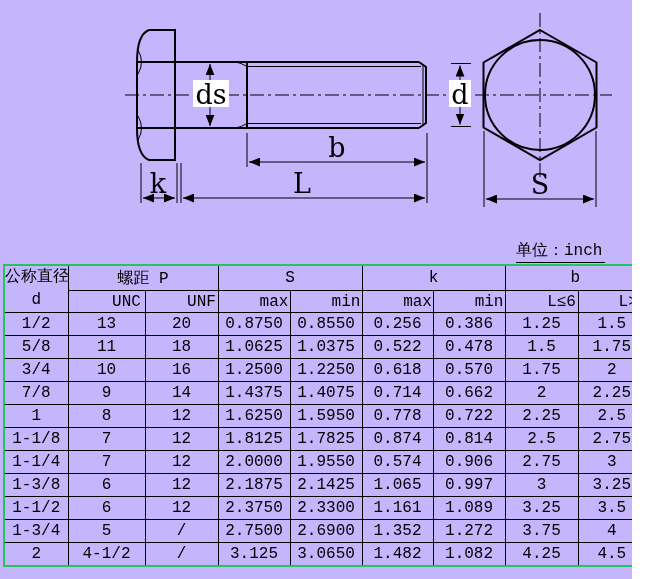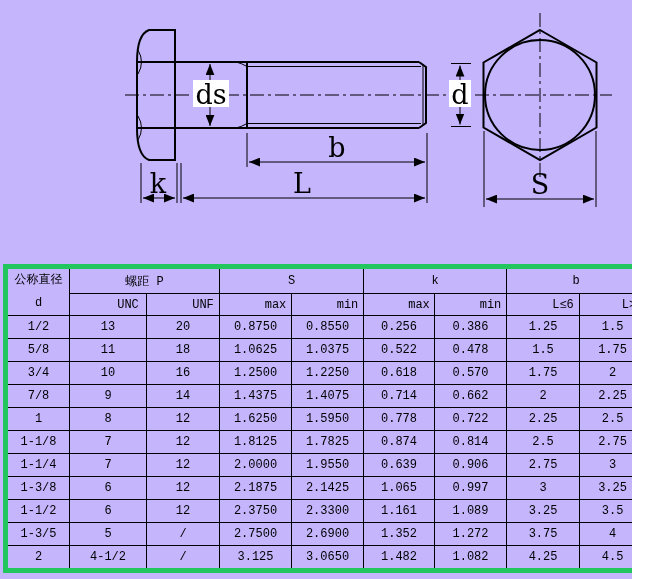--- a/index.html
+++ b/index.html
@@ -12,21 +12,21 @@
   .dim{stroke:#000;stroke-width:1;fill:none;}
   .cl{stroke:#000;stroke-width:1;fill:none;stroke-dasharray:14 4 3 4;}
   .dimtext{font-family:"DejaVu Serif","Liberation Serif",serif;font-size:27px;fill:#000;}
   .mask{fill:#ffffff;stroke:none;}
   #arwpath{fill:#000;}
   
   #unit-note{position:absolute;left:516px;top:242px;font-size:16px;line-height:19px;
              border-bottom:1px solid #000;padding:0 3px 1px 0;white-space:nowrap;}
   
   #spec-table{position:absolute;left:3px;top:264px;width:643px;border-collapse:collapse;
-              table-layout:fixed;border:5px solid #22c55e;font-size:12px;}
+              table-layout:fixed;border:2px solid #22c55e;font-size:16px;}
   #spec-table td{border:1px solid #000;text-align:center;vertical-align:middle;
                  padding:0;height:22px;overflow:hidden;white-space:nowrap;}
   #spec-table tr.hrow1 td{height:24px;}
   #spec-table tr.hrow2 td{height:21px;padding-left:40px;}
   #spec-table td.dcell div{line-height:23px;}
 </style>
 </head>
 <body>
 
 <div id="page">
@@ -108,20 +108,21 @@
     </g>
 
     <g>
       <path class="dim" d="M484,131 V207"></path>
       <path class="dim" d="M596,131 V207"></path>
       <path class="dim" d="M486,199 H594" marker-start="url(#arw)" marker-end="url(#arw)"></path>
       <text class="dimtext" x="540" y="194" text-anchor="middle">S</text>
     </g>
   </svg>
 
+  <div id="unit-note">单位：inch</div>
 
   <table id="spec-table">
     <colgroup>
       <col style="width:64px">
         <col style="width:77px">
         <col style="width:73px">
       <col style="width:72px">
         <col style="width:72px">
         <col style="width:71px">
       <col style="width:72px">
@@ -216,21 +217,21 @@
           <td>0.814</td>
           <td>2.5</td>
           <td>2.75</td>
         </tr>
         <tr>
           <td>1-1/4</td>
           <td>7</td>
           <td>12</td>
           <td>2.0000</td>
           <td>1.9550</td>
-          <td>0.639</td>
+          <td>0.574</td>
           <td>0.906</td>
           <td>2.75</td>
           <td>3</td>
         </tr>
         <tr>
           <td>1-3/8</td>
           <td>6</td>
           <td>12</td>
           <td>2.1875</td>
           <td>2.1425</td>
@@ -244,21 +245,21 @@
           <td>6</td>
           <td>12</td>
           <td>2.3750</td>
           <td>2.3300</td>
           <td>1.161</td>
           <td>1.089</td>
           <td>3.25</td>
           <td>3.5</td>
         </tr>
         <tr>
-          <td>1-3/5</td>
+          <td>1-3/4</td>
           <td>5</td>
           <td>/</td>
           <td>2.7500</td>
           <td>2.6900</td>
           <td>1.352</td>
           <td>1.272</td>
           <td>3.75</td>
           <td>4</td>
         </tr>
         <tr>

